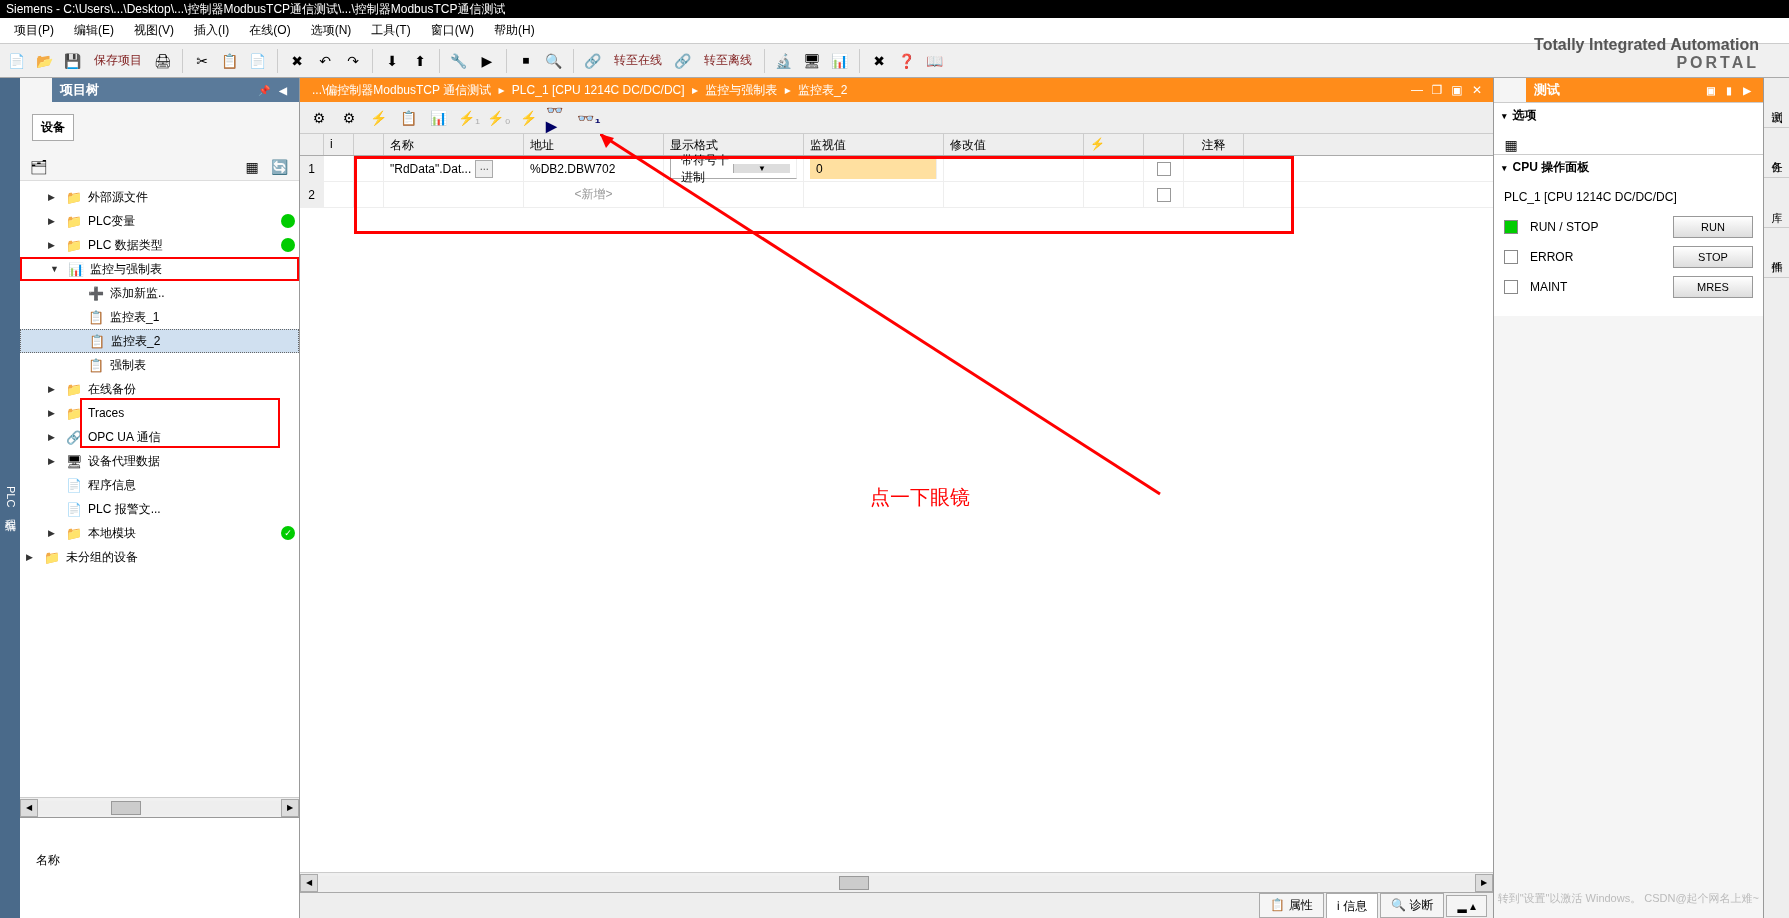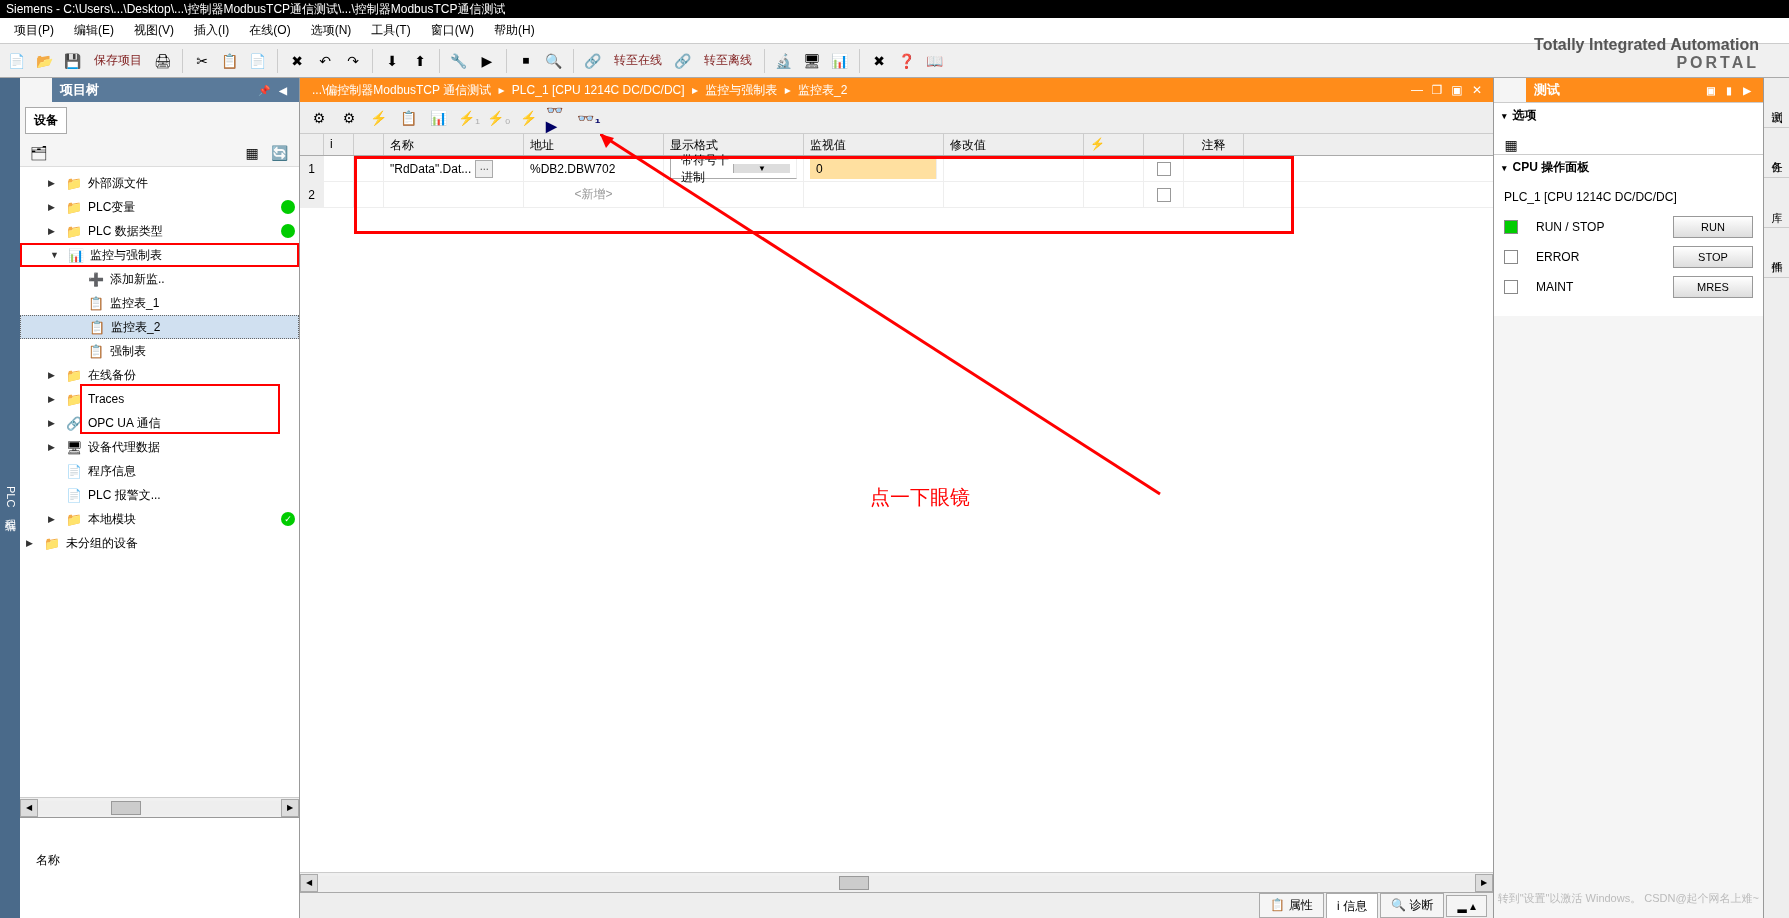--- a/index.html
+++ b/index.html
@@ -12,21 +12,21 @@
 .toolbar { background: #f0f0f0; height: 34px; display: flex; align-items: center; padding: 0 4px; gap: 2px; border-bottom: 1px solid #aaa; }
 .tb-btn { width: 26px; height: 26px; display: flex; align-items: center; justify-content: center; border: 1px solid transparent; cursor: pointer; font-size: 14px; }
 .tb-sep { width: 1px; height: 24px; background: #ccc; margin: 0 4px; }
 .tb-text { font-size: 12px; color: #7f1d1d; padding: 0 6px; }
 .main { display: flex; height: 840px; position: relative; }
 .sidebar-tab { width: 20px; background: #4a6a8a; color: #fff; writing-mode: vertical-rl; text-orientation: mixed; display: flex; align-items: center; justify-content: center; font-size: 11px; }
 .tree-panel { width: 280px; background: #f5f5f5; border-right: 1px solid #999; display: flex; flex-direction: column; }
 .panel-header { background: #5a7a9a; color: #fff; height: 24px; display: flex; align-items: center; padding: 0 8px; font-weight: bold; font-size: 13px; justify-content: space-between; margin-left: 32px; }
 .panel-header .hdr-icons { display: flex; gap: 2px; }
 .panel-header .hdr-icons span { width: 16px; height: 16px; cursor: pointer; font-size: 10px; display: flex; align-items: center; justify-content: center; }
-.panel-tab { background: #fff; border-bottom: 1px solid #ccc; padding: 4px 8px; font-weight: bold; margin: 1px; border: 1px solid #aaa; display: inline-block; }
+.panel-tab { background: #fff; border-bottom: 1px solid #ccc; padding: 4px 8px; font-weight: bold; margin: 8px; border: 1px solid #aaa; display: inline-block; }
 .tree-tools { height: 28px; display: flex; align-items: center; padding: 0 6px; gap: 4px; justify-content: space-between; border-bottom: 1px solid #ddd; }
 .tree-tools .tool-right { display: flex; gap: 2px; }
 .tree { flex: 1; overflow: auto; background: #fff; padding: 4px 0; }
 .tree-item { display: flex; align-items: center; height: 24px; padding: 0 4px; cursor: pointer; }
 .tree-item .arrow { width: 14px; font-size: 9px; color: #333; }
 .tree-item .icon { width: 18px; margin: 0 4px; font-size: 13px; }
 .tree-item .label { flex: 1; }
 .tree-item .dot { width: 14px; height: 14px; border-radius: 50%; }
 .dot-green { background: #0c0; }
 .dot-check { background: #0c0; color: #fff; font-size: 9px; display: flex; align-items: center; justify-content: center; }
@@ -73,21 +73,21 @@
 .annotation { position: absolute; color: red; font-size: 20px; }
 .bottom-tabs { height: 26px; background: #eee; border-top: 1px solid #aaa; display: flex; align-items: center; justify-content: flex-end; padding: 0 6px; gap: 2px; }
 .bottom-tabs .btab { padding: 3px 10px; border: 1px solid #aaa; background: #f5f5f5; cursor: pointer; position: relative; }
 .btab.active { background: #fff; border-bottom-color: #fff; }
 .right-panel { width: 270px; border-left: 1px solid #999; display: flex; flex-direction: column; background: #f5f5f5; }
 .rp-section { border-top: 1px solid #ccc; }
 .rp-hdr { background: #fff; padding: 4px 8px; font-weight: bold; display: flex; align-items: center; gap: 6px; }
 .rp-hdr::before { content: "▾"; font-size: 9px; }
 .cpu-panel { padding: 10px; background: #fff; }
 .cpu-title { margin-bottom: 12px; }
-.cpu-row { display: flex; align-items: center; margin: 8px 0; gap: 18px; }
+.cpu-row { display: flex; align-items: center; margin: 8px 0; gap: 12px; }
 .led { width: 14px; height: 14px; border: 1px solid #888; }
 .led.green { background: #0c0; }
 .cpu-btn { width: 80px; height: 22px; border: 1px solid #999; background: linear-gradient(#fff,#ddd); cursor: pointer; font-size: 11px; margin-left: auto; }
 .right-sidebar { width: 26px; background: #eee; border-left: 1px solid #999; display: flex; flex-direction: column; }
 .rs-tab { height: 50px; writing-mode: vertical-rl; display: flex; align-items: center; justify-content: center; font-size: 11px; border-bottom: 1px solid #ccc; cursor: pointer; }
 .watermark { position: absolute; right: 30px; bottom: 30px; color: #ccc; font-size: 28px; pointer-events: none; }
 .watermark-sub { position: absolute; right: 30px; bottom: 12px; color: #bbb; font-size: 11px; pointer-events: none; }
 .chk { width: 14px; height: 14px; border: 1px solid #999; background: #fff; }
 .mon-cell { background: #ffe0a0; width: 100%; height: 20px; padding: 0 4px; }
 .ellipsis-btn { width: 18px; height: 18px; border: 1px solid #aaa; background: #eee; font-size: 9px; display: inline-flex; align-items: center; justify-content: center; margin-left: 4px; }

